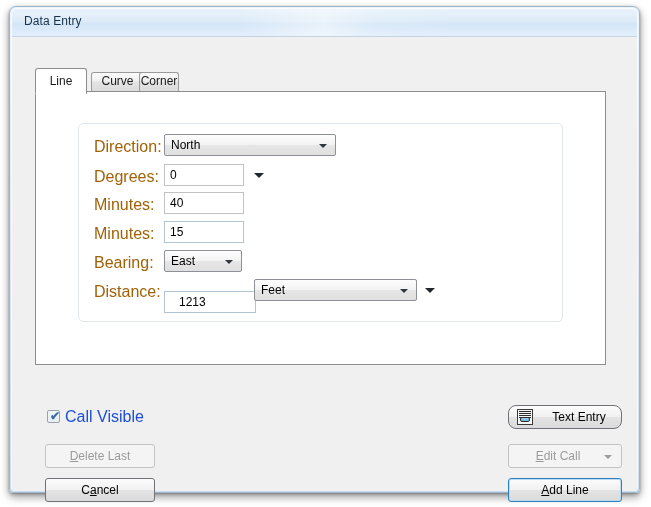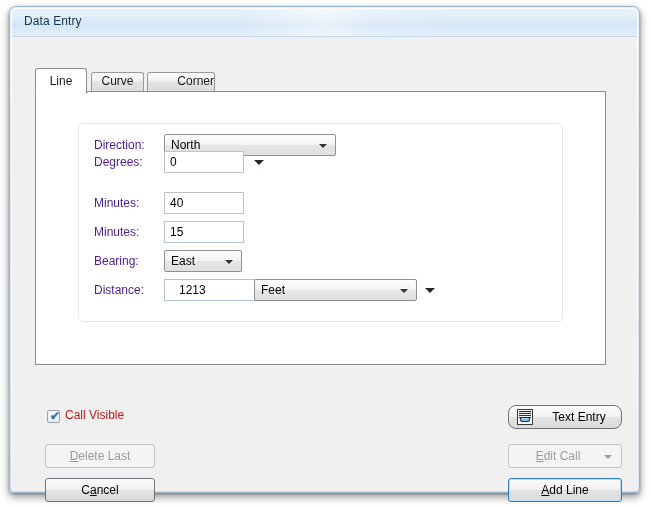--- a/index.html
+++ b/index.html
@@ -142,22 +142,22 @@
   .row {
     position: absolute;
     left: 0;
     width: 100%;
     height: 24px;
   }
   .field-label {
     position: absolute;
     left: 15px;
     top: 4px;
-    font-size: 12px;
-    color: #4c1d95;
+    font-size: 16px;
+    color: #a16207;
     white-space: nowrap;
   }
 
   
   .textbox {
     position: absolute;
     box-sizing: border-box;
     background: #ffffff;
     border: 1px solid #b0c4d4;
     font-size: 12px;
@@ -231,22 +231,22 @@
     top: -1px;
     font-size: 12px;
     line-height: 13px;
     color: #3a6ea5;
     font-weight: bold;
   }
   #callvisible-label {
     position: absolute;
     left: 18px;
     top: 0px;
-    font-size: 12px;
-    color: #b91c1c;
+    font-size: 16px;
+    color: #1d4ed8;
     white-space: nowrap;
   }
 
   
   .btn {
     position: absolute;
     box-sizing: border-box;
     height: 24px;
     border-radius: 3px;
     border: 1px solid #6f7276;
@@ -337,36 +337,36 @@
   <div id="titlebar">
     <div id="title-text">Data Entry</div>
   </div>
 
   <div id="client">
 
     <div id="tabcontrol">
       <div id="tabstrip">
         <div class="tab active" style="left:0px; width:52px;">Line</div>
         <div class="tab inactive" style="left:56px; width:53px;">Curve</div>
-        <div class="tab inactive" style="left:112px; width:68px;text-align:right;">Corner</div>
+        <div class="tab inactive" style="left:104px; width:40px;">Corner</div>
       </div>
 
       <div id="tabpage">
 
         <div id="grouppanel">
 
           <div class="row" style="top:10px;">
             <div class="field-label">Direction:</div>
             <div class="combo" style="left:85px; top:0px; width:172px;">
               <span class="combo-text">North</span>
               <span class="arrow"></span>
             </div>
           </div>
 
-          <div class="row" style="top:27px;text-decoration:underline;">
+          <div class="row" style="top:40px;text-decoration:underline;">
             <div class="field-label">Degrees:</div>
             <div class="textbox plain" style="left:85px; top:0px; width:80px;">0</div>
             <div class="bare-arrow" style="left:175px; top:9px;"></div>
           </div>
 
           <div class="row" style="top:68px;">
             <div class="field-label">Minutes:</div>
             <div class="textbox plain" style="left:85px; top:0px; width:80px;">40</div>
           </div>
 
@@ -378,21 +378,21 @@
           <div class="row" style="top:126px;">
             <div class="field-label">Bearing:</div>
             <div class="combo" style="left:85px; top:0px; width:78px;">
               <span class="combo-text">East</span>
               <span class="arrow"></span>
             </div>
           </div>
 
           <div class="row" style="top:155px;">
             <div class="field-label">Distance:</div>
-            <div class="textbox" style="left:85px; top:0px; width:92px;padding-left:14px;">1213</div>
+            <div class="textbox" style="left:85px; top:12px; width:92px;padding-left:14px;">1213</div>
             <div class="combo" style="left:175px; top:0px; width:163px;">
               <span class="combo-text">Feet</span>
               <span class="arrow"></span>
             </div>
             <div class="bare-arrow" style="left:346px; top:9px;"></div>
           </div>
 
         </div>
       </div>
     </div>

